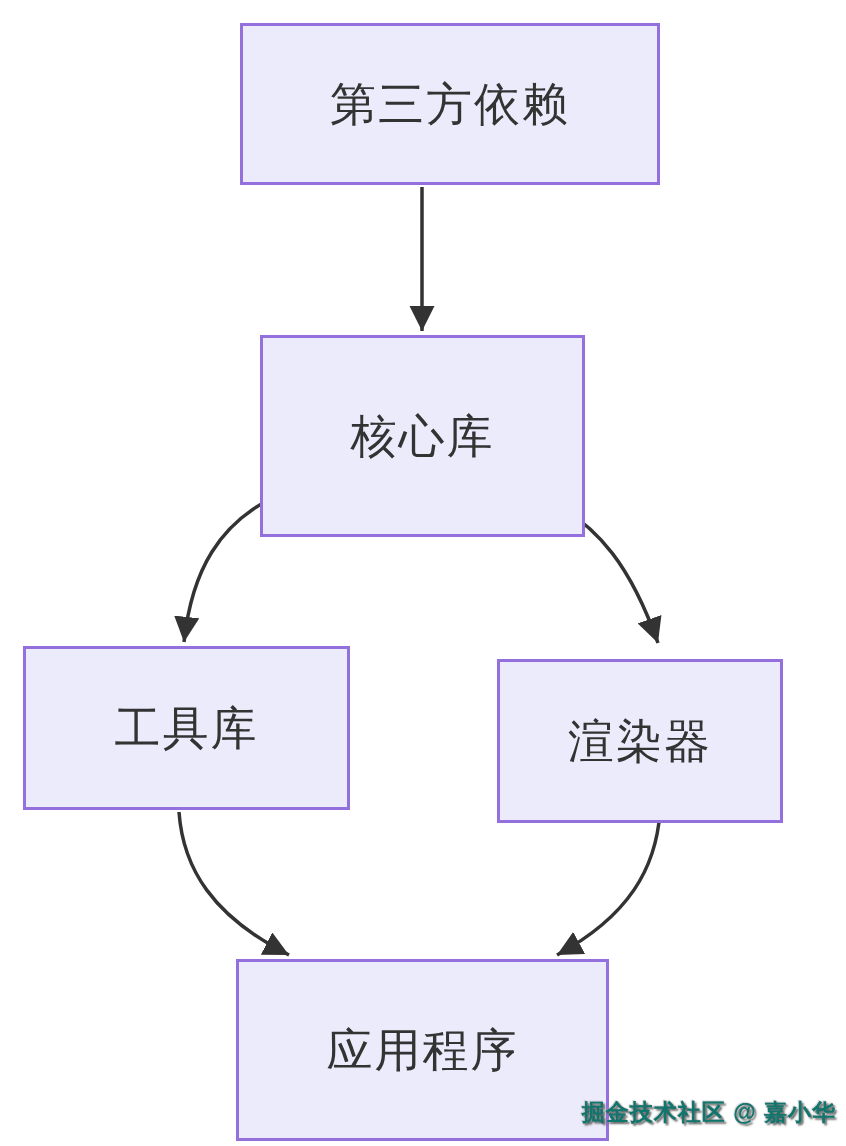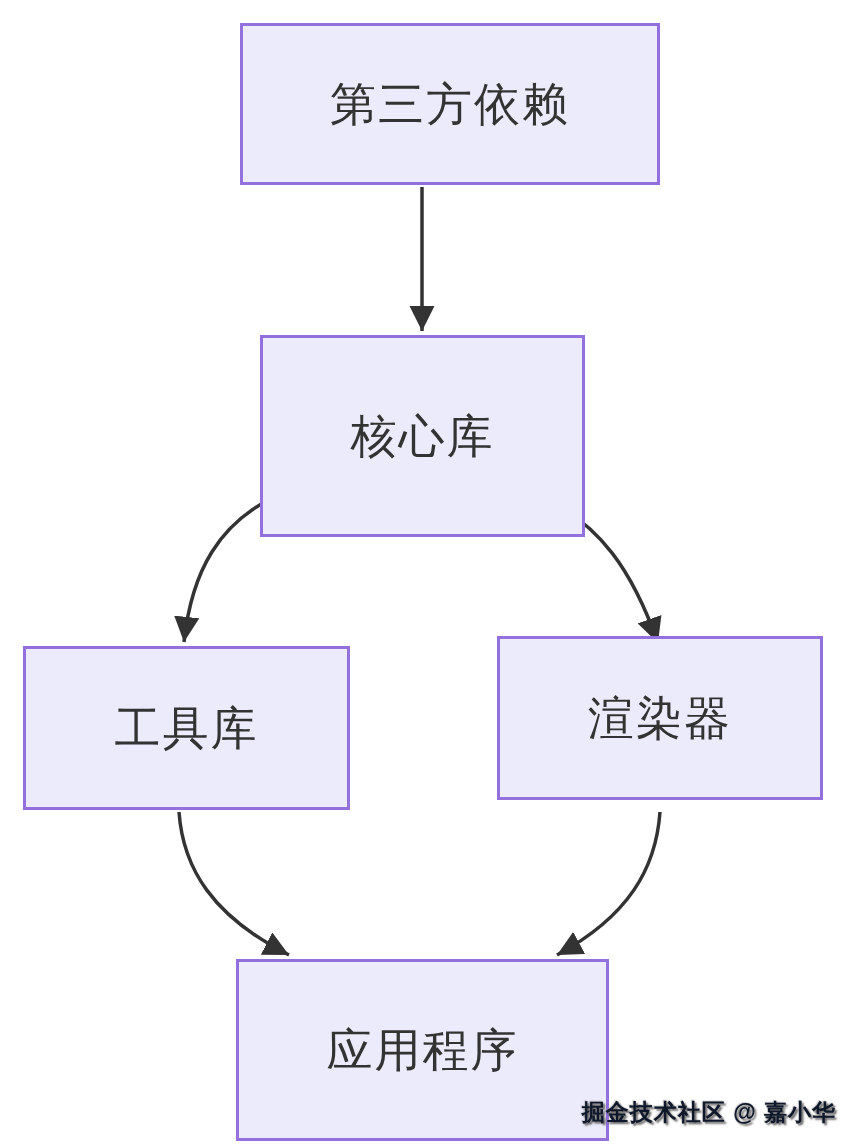--- a/index.html
+++ b/index.html
@@ -33,30 +33,30 @@
     justify-content: center;
     color: #333333;
     font-size: 46px;
     letter-spacing: 2px;
     line-height: 1;
     white-space: nowrap;
   }
   .node-third-party { left: 212px; top: 23px;  width: 420px; height: 162px; margin-left: 28px; }
   .node-core        { left: 260px; top: 335px; width: 325px; height: 202px; }
   .node-utils       { left: 23px;  top: 646px; width: 327px; height: 164px; }
-  .node-renderer    { left: 497px; top: 636px; width: 326px; height: 164px; }
+  .node-renderer    { left: 497px; top: 659px; width: 286px; height: 164px; }
   .node-app         { left: 236px; top: 959px; width: 373px; height: 182px; }
   .watermark {
     position: absolute;
     right: 10px;
     bottom: 18px;
     font-size: 23px;
     font-weight: bold;
     letter-spacing: 1px;
-    color: #0f172a;
+    color: #0f766e;
     text-shadow: 2px 2px 2px rgba(75, 75, 75, 0.85),
                  -1px -1px 1px rgba(160, 160, 160, 0.4),
                  0 0 1px rgba(110, 110, 110, 0.6);
     white-space: nowrap;
   }
 </style>
 </head>
 <body>
 
 <div class="canvas">

